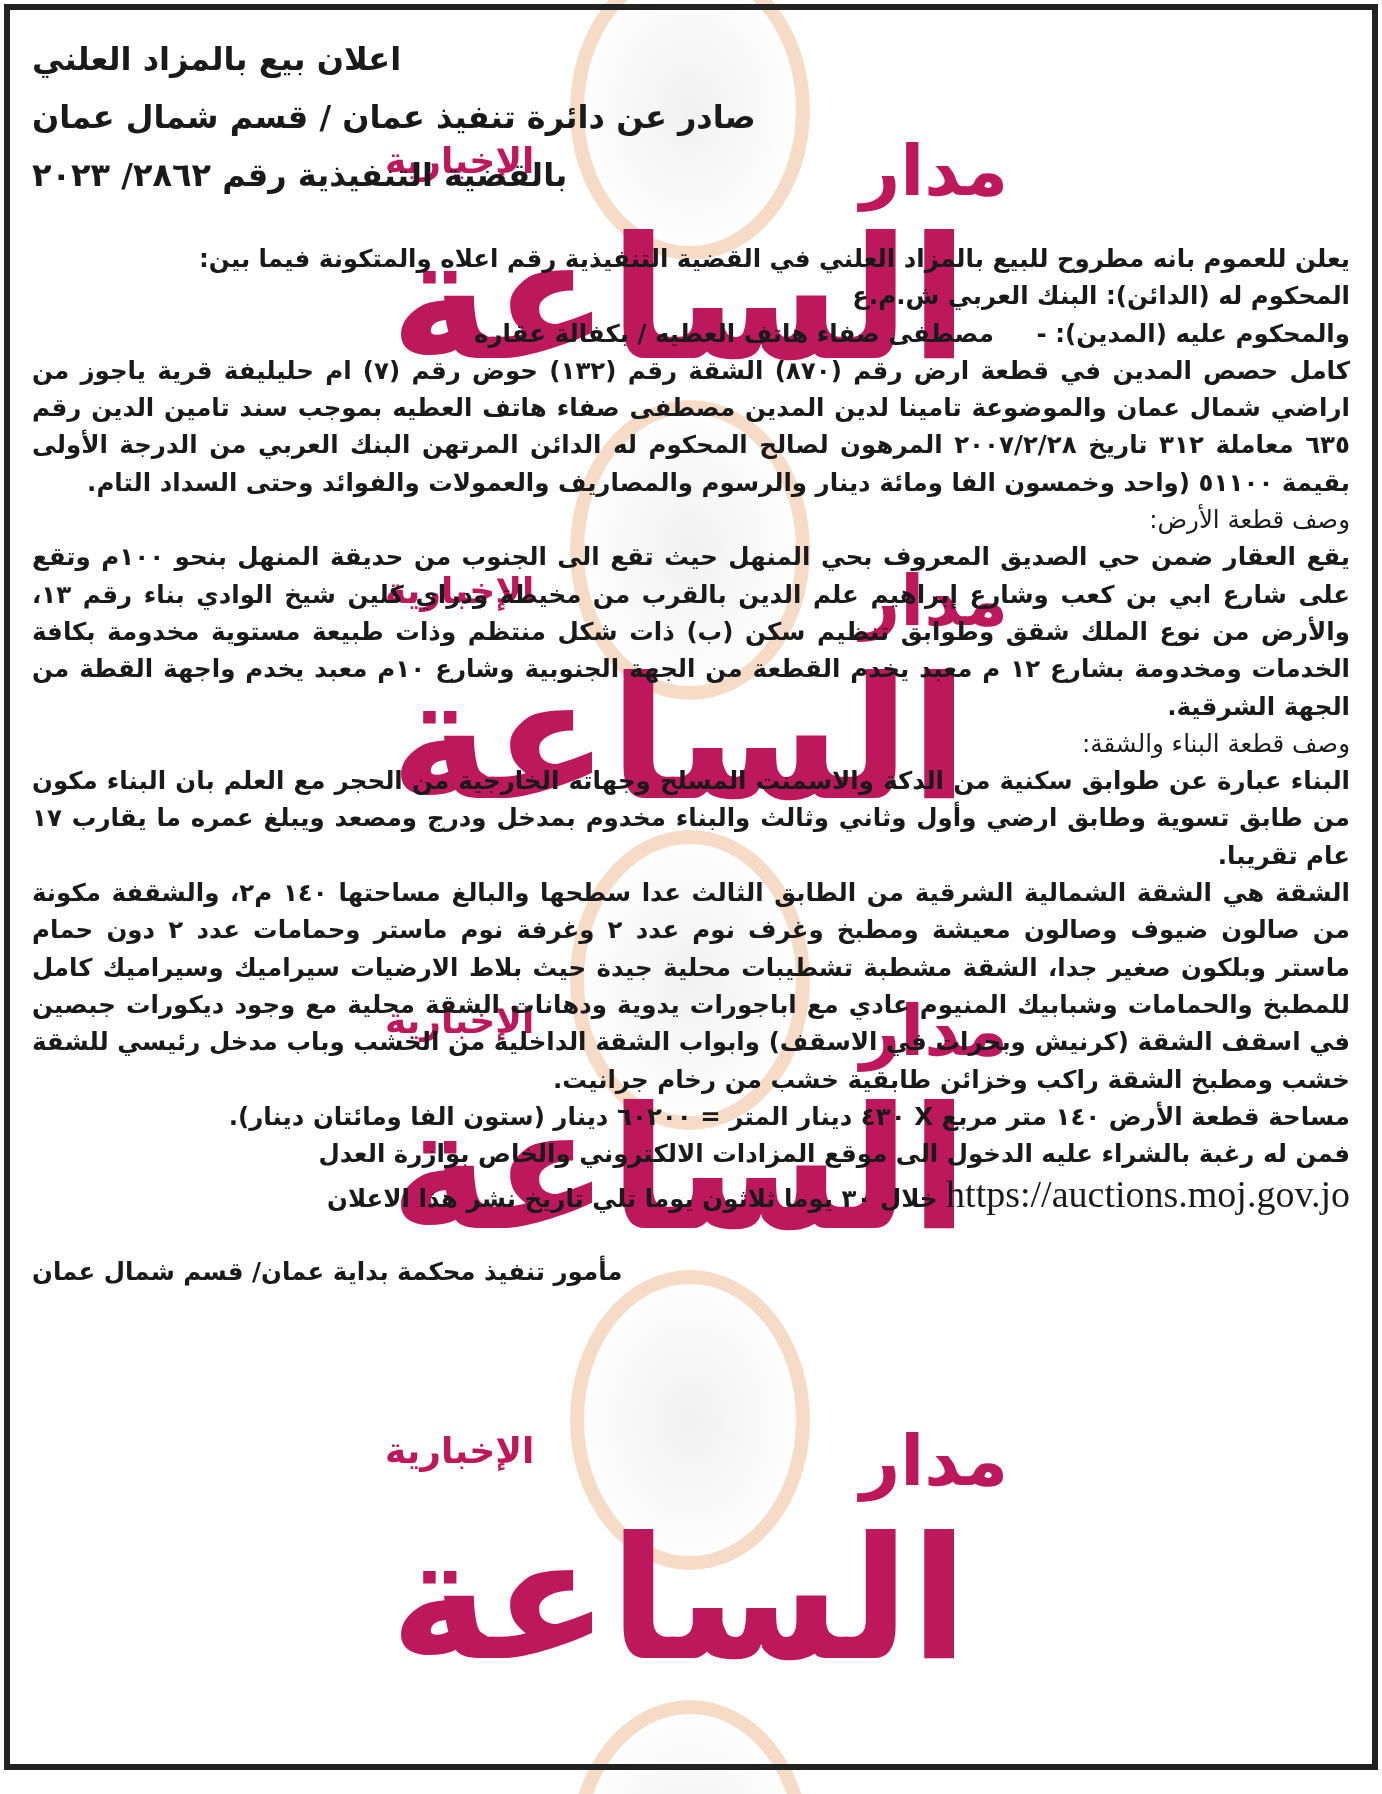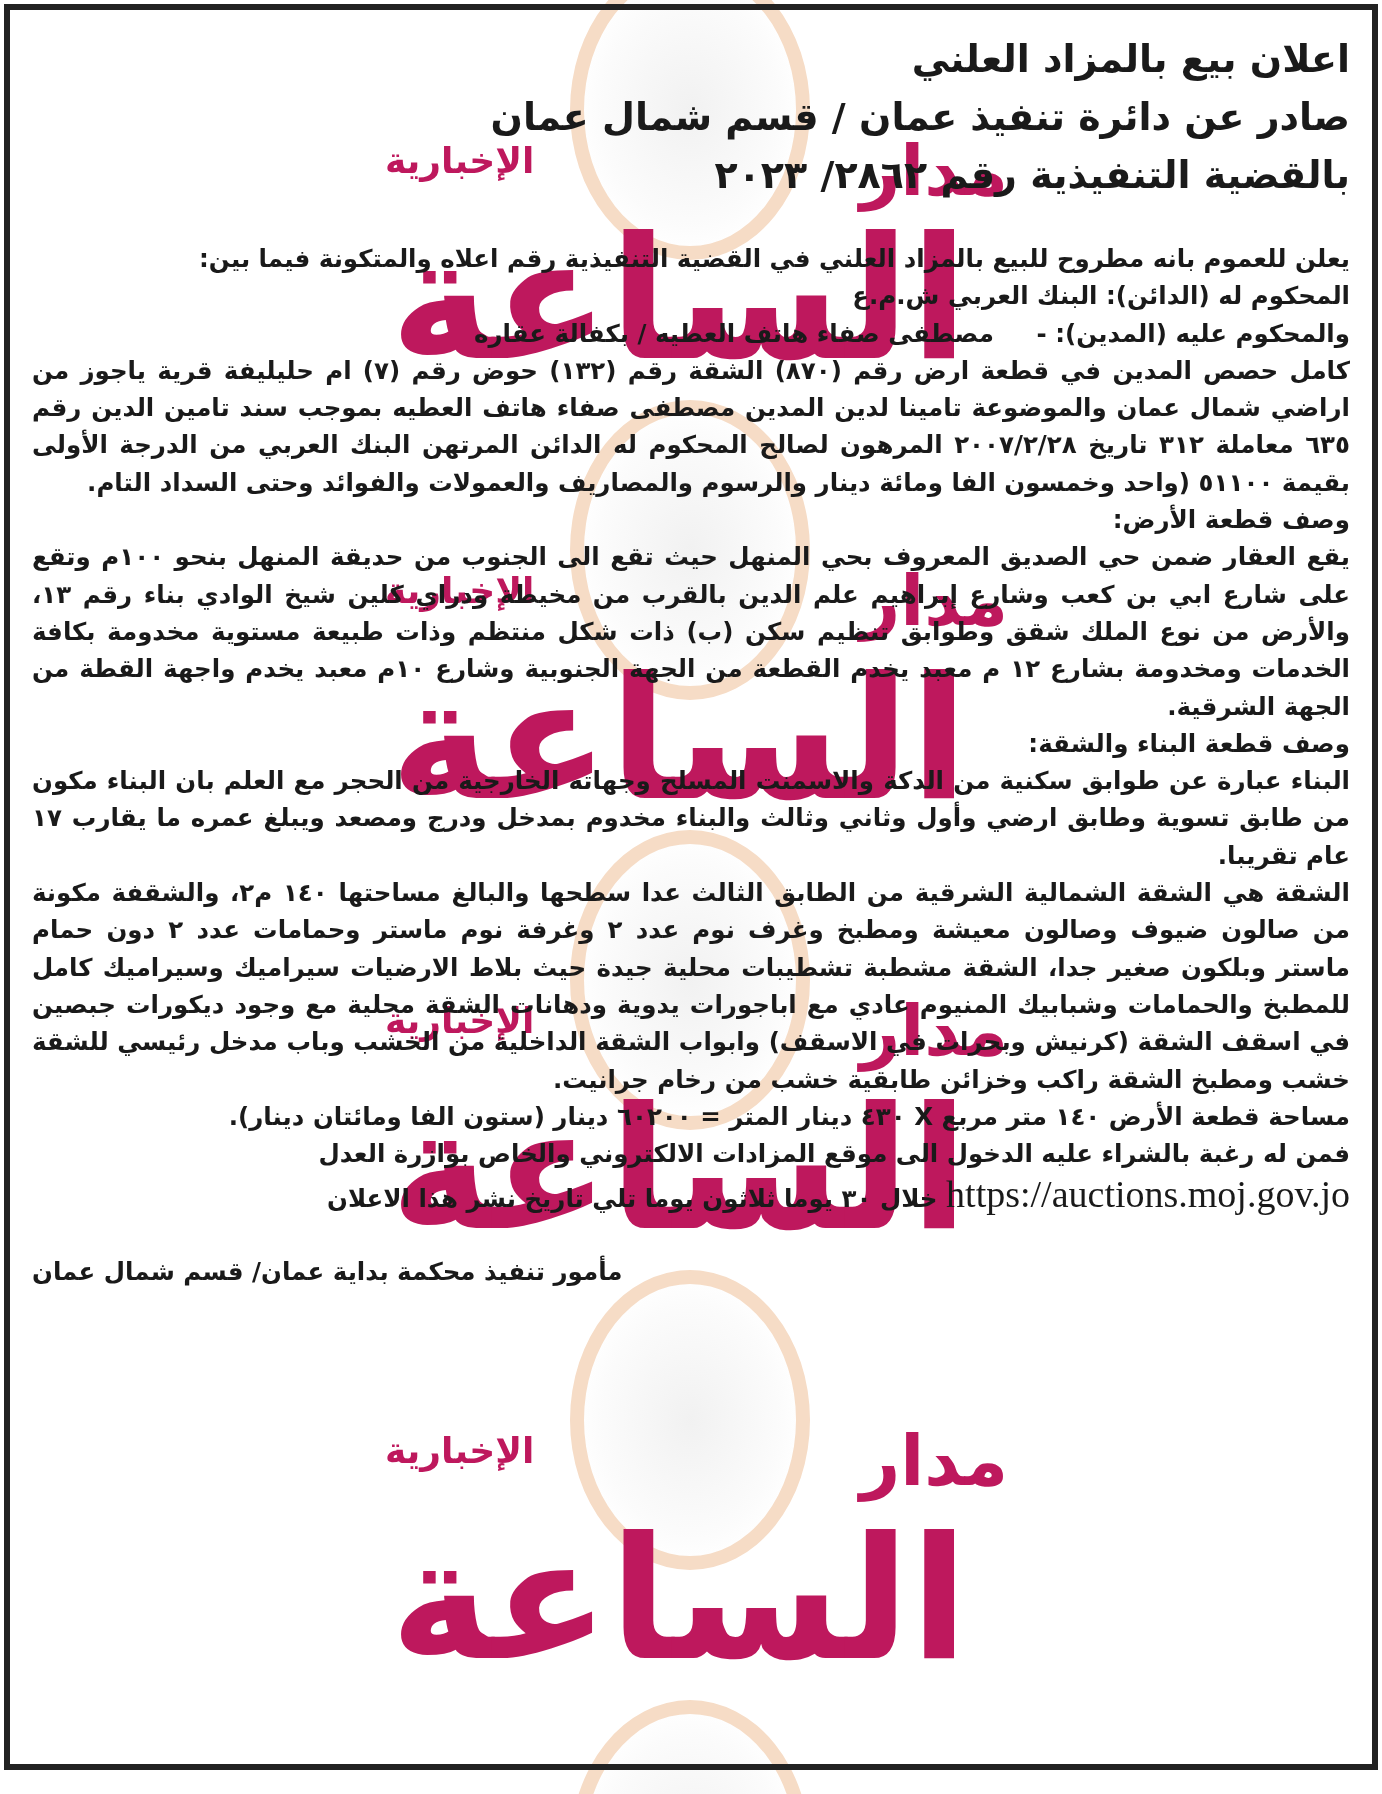--- a/index.html
+++ b/index.html
@@ -53,43 +53,43 @@
   }
   .content {
     position: absolute;
     left: 22px;
     right: 22px;
     top: 20px;
     direction: rtl;
     text-align: justify;
   }
   .title {
-    text-align: right;
+    text-align: left;
     font-weight: bold;
-    font-size: 38px;
+    font-size: 32px;
     line-height: 58px;
     margin: 0;
     color: #1a1a1a;
     letter-spacing: 0;
   }
   .title-block {
     margin-bottom: 36px;
   }
   .para {
     font-weight: bold;
     font-size: 24.5px;
     line-height: 37.3px;
     margin: 0;
     text-align-last: right;
   }
   .para.just {
     text-align: justify;
   }
   .heading {
-    font-weight: bold;
+    font-weight: normal;
     font-size: 24.5px;
     line-height: 37.3px;
     margin: 0;
   }
   .url {
     direction: ltr;
     unicode-bidi: embed;
     font-family: "Liberation Serif", serif;
     font-weight: normal;
     font-size: 38px;

